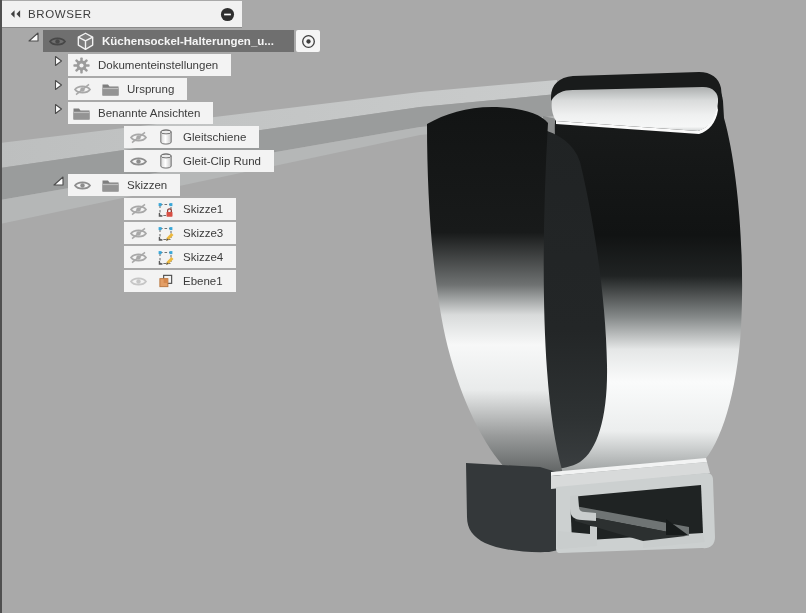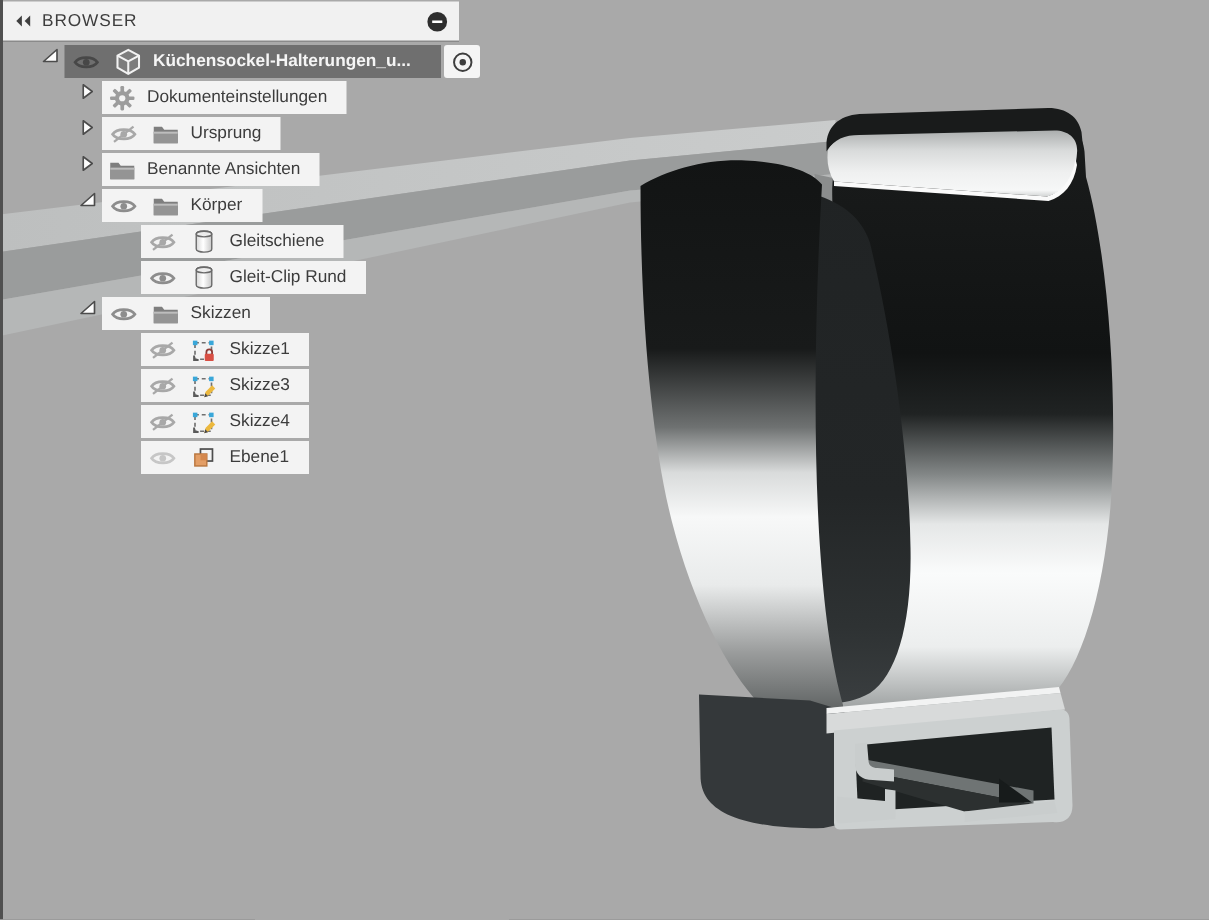--- a/index.html
+++ b/index.html
@@ -2,31 +2,31 @@
 <html><head>
 <meta charset="utf-8">
 <style>
   html,body{margin:0;padding:0;background:#8f8f8f;}
   .stage{position:relative;width:806px;height:613px;overflow:hidden;
          font-family:"Liberation Sans",sans-serif;background:#a9a9a9;}
   .viewport-svg{position:absolute;left:0;top:0;z-index:0;}
   .left-edge{position:absolute;left:0;top:0;width:2px;height:613px;background:#505050;z-index:4;}
 
   .browser-panel{position:absolute;left:2px;top:0;z-index:2;}
-  .browser-header{position:absolute;left:0;top:1px;width:304px;height:26px;background:#f1f1f1;
+  .browser-header{position:absolute;left:0;top:1px;width:240px;height:26px;background:#f1f1f1;
                   display:flex;align-items:center;box-shadow:0 1px 0 rgba(0,0,0,.18);}
   .hdr-collapse{width:26px;display:flex;justify-content:center;align-items:center;cursor:pointer;}
   .hdr-title{flex:1;font-size:11.5px;color:#3d3d3d;letter-spacing:.6px;}
   .hdr-toggle{width:30px;display:flex;justify-content:center;align-items:center;cursor:pointer;}
 
   .tree{position:absolute;left:0;top:30px;width:320px;}
   .row{display:flex;align-items:flex-start;height:22px;margin-bottom:2px;}
   .row.lvl0{padding-left:24px;}
   .row.lvl1{padding-left:49px;}
-  .row.lvl2{padding-left:75px;}
+  .row.lvl2{padding-left:105px;}
   .expander{width:14px;height:14px;display:flex;align-items:center;justify-content:center;
             margin-right:3px;cursor:pointer;flex:none;}
   .exp-spacer{width:17px;flex:none;}
   .strip{display:flex;align-items:center;height:22px;background:#f3f3f3;
          padding:0 13px 0 3px;gap:7px;cursor:default;}
   .lbl{font-size:11.5px;color:#3c3c3c;white-space:nowrap;}
   .eyebox{width:22px;display:flex;justify-content:center;align-items:center;cursor:pointer;flex:none;}
   .icobox{width:20px;display:flex;justify-content:center;align-items:center;flex:none;}
   .row.sel .strip{background:#6f6f6f;width:244px;padding:0 4px 0 3px;overflow:hidden;}
   .row.sel .lbl{color:#f5f5f5;font-weight:bold;overflow:hidden;text-overflow:clip;}
@@ -237,43 +237,20 @@
             <span class="icobox">
               <svg width="17" height="13" viewBox="0 0 17 13">
                 <path d="M0.5,3 L0.5,1.5 L6,1.5 L7.5,3.5 L16.5,3.5 L16.5,12.5 L0.5,12.5 Z" fill="#7e7e7e"></path>
                 <rect x="0.5" y="4.8" width="16" height="7.7" fill="#949494"></rect>
                 <rect x="0.5" y="4.8" width="16" height="1.3" fill="#bdbdbd"></rect>
               </svg>
             </span>
             <span class="lbl">Benannte Ansichten</span>
           </span>
         </div>
-        <div class="row lvl1">
-          <span class="expander">
-            <svg width="13" height="12" viewBox="0 0 13 12">
-              <path d="M11,2 L11,10 L2,10 Z" fill="#fdfdfd" stroke="#4c4c4c" stroke-width="1.1" stroke-linejoin="round"></path>
-            </svg>
-          </span>
-          <span class="strip">
-            <span class="eyebox">
-              <svg width="19" height="13" viewBox="0 0 20 14">
-                <path d="M2,7 C5,2.5 15,2.5 18,7 C15,11.5 5,11.5 2,7 Z" fill="none" stroke="#8d8d8d" stroke-width="2"></path>
-                <circle cx="10" cy="7" r="2.4" fill="#8d8d8d"></circle>
-              </svg>
-            </span>
-            <span class="icobox">
-              <svg width="17" height="13" viewBox="0 0 17 13">
-                <path d="M0.5,3 L0.5,1.5 L6,1.5 L7.5,3.5 L16.5,3.5 L16.5,12.5 L0.5,12.5 Z" fill="#7e7e7e"></path>
-                <rect x="0.5" y="4.8" width="16" height="7.7" fill="#949494"></rect>
-                <rect x="0.5" y="4.8" width="16" height="1.3" fill="#bdbdbd"></rect>
-              </svg>
-            </span>
-            <span class="lbl">Körper</span>
-          </span>
-        </div>
         <div class="row lvl2">
           <span class="exp-spacer"></span>
           <span class="strip">
             <span class="eyebox">
               <svg width="19" height="13" viewBox="0 0 20 14">
                 <path d="M2,7 C5,2.5 15,2.5 18,7 C15,11.5 5,11.5 2,7 Z" fill="none" stroke="#a8a8a8" stroke-width="2"></path>
                 <circle cx="10" cy="7" r="2.4" fill="#a8a8a8"></circle>
                 <line x1="3" y1="12.5" x2="17" y2="1.5" stroke="#a8a8a8" stroke-width="1.6"></line>
               </svg>
             </span>

